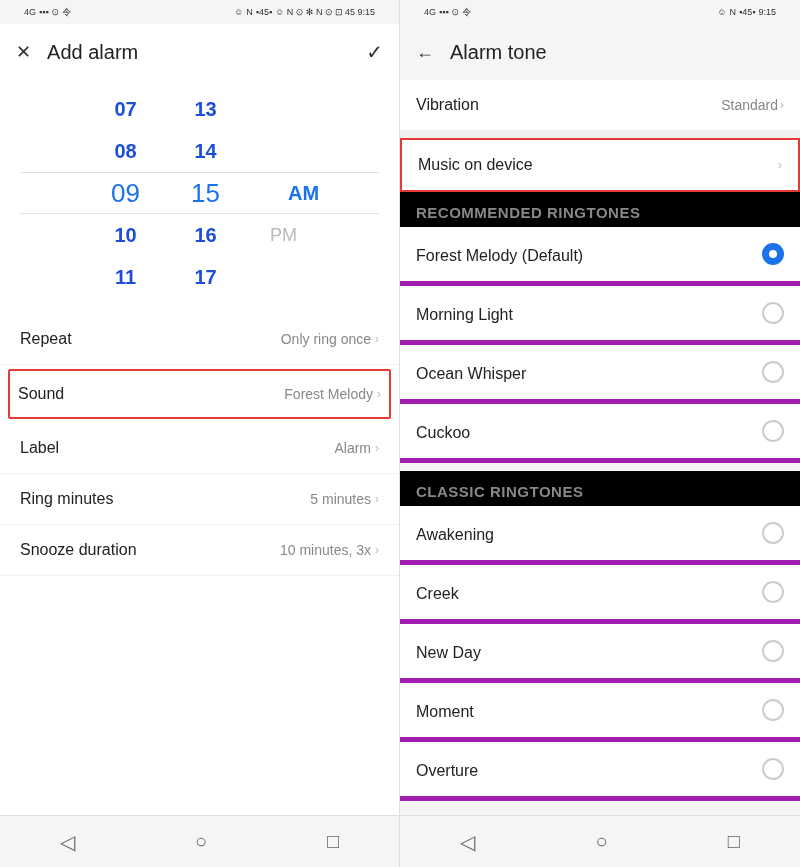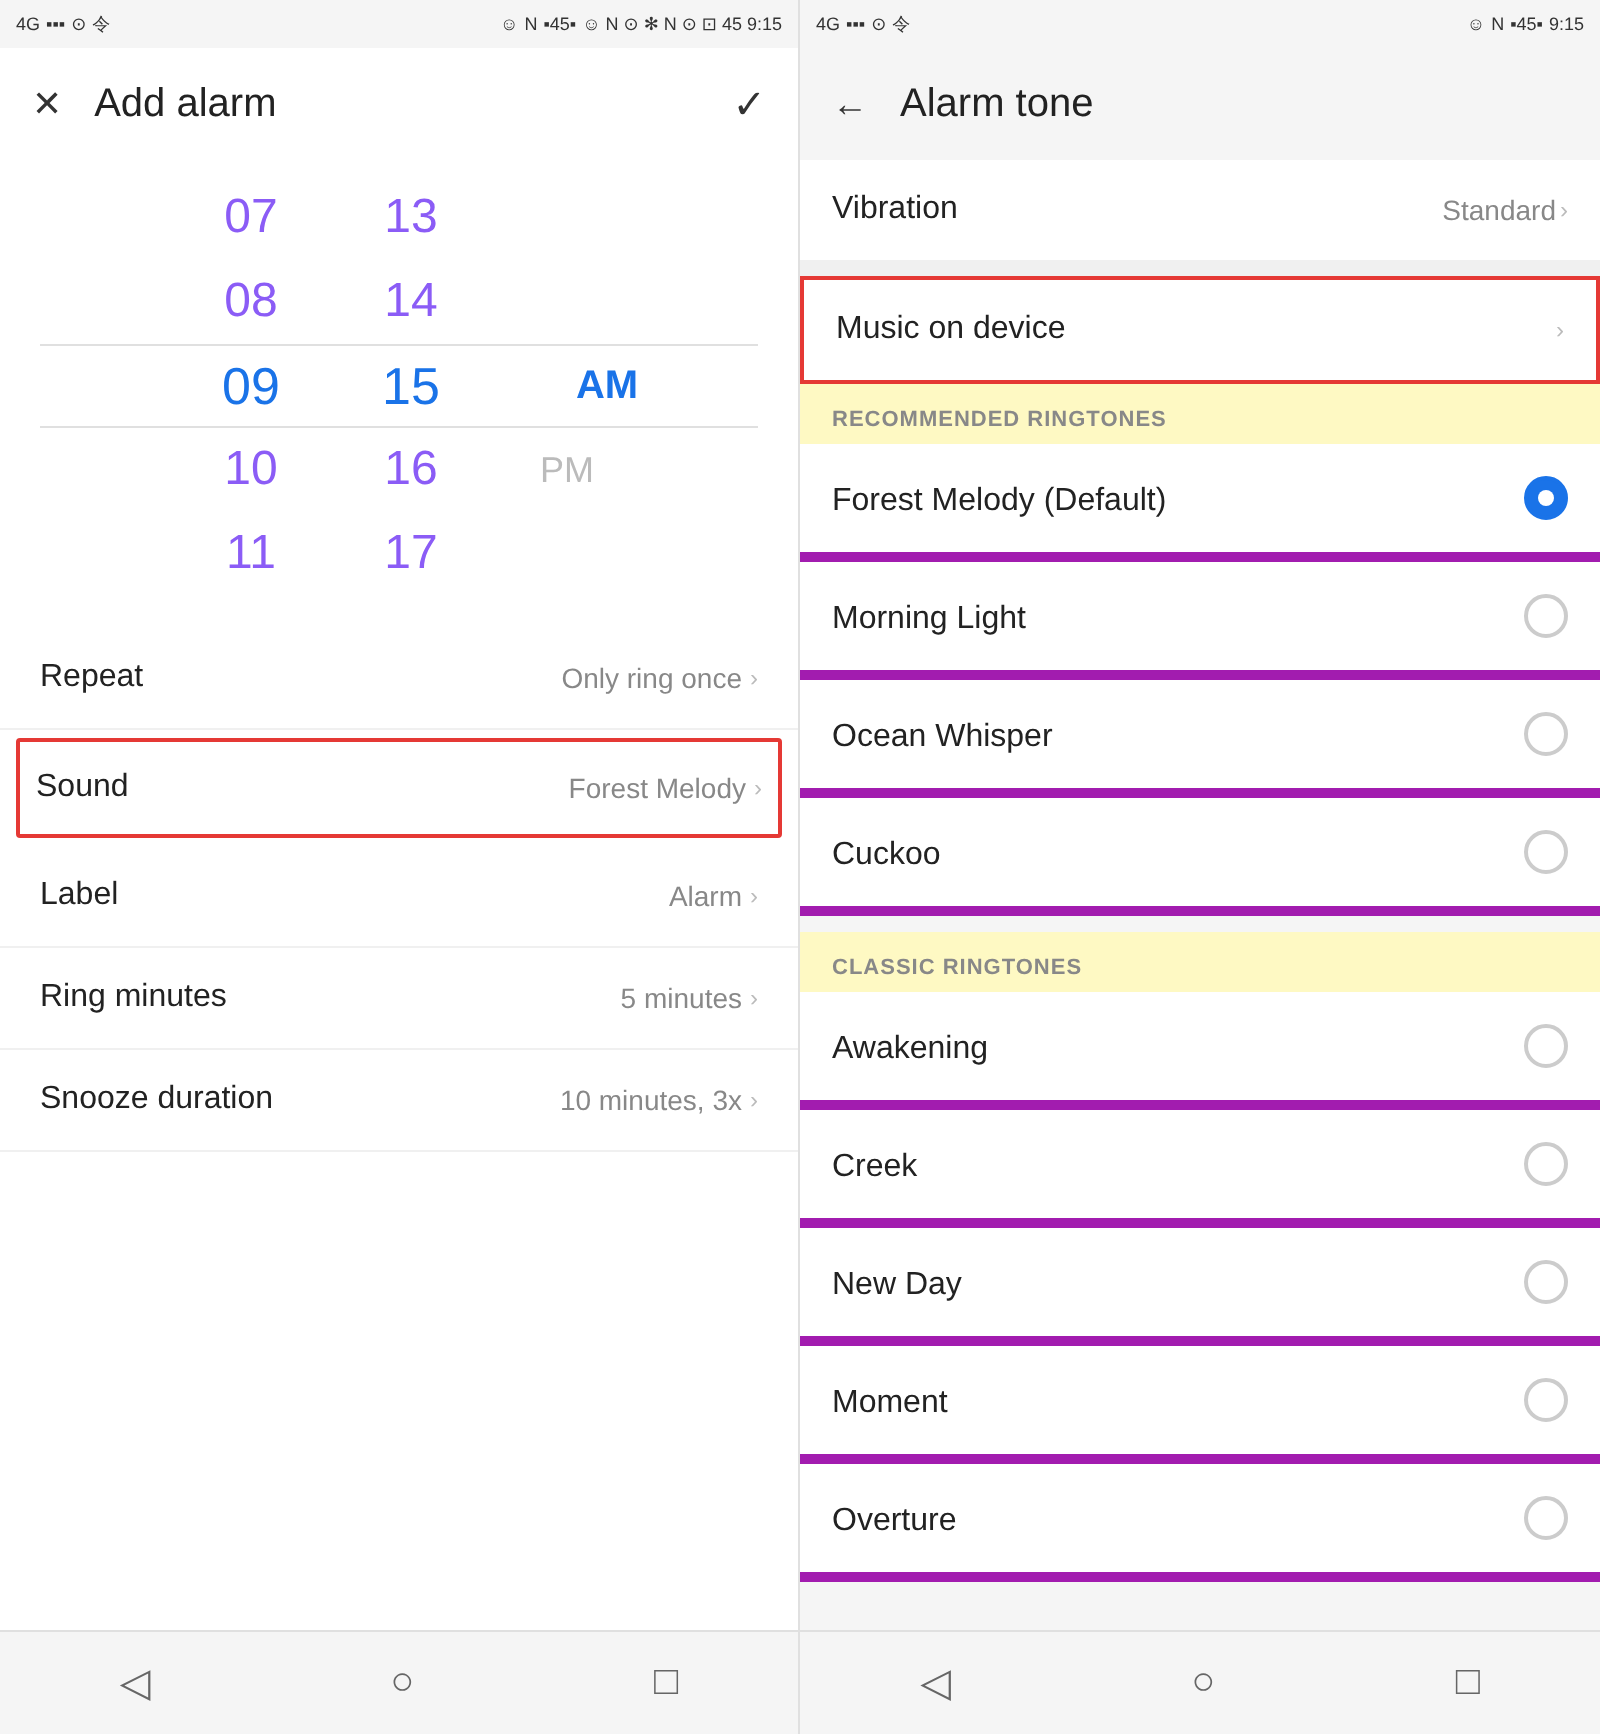--- a/index.html
+++ b/index.html
@@ -31,21 +31,21 @@
       flex-direction: column;
     }
 
     
     .status-bar {
       height: 24px;
       background: #f5f5f5;
       display: flex;
       align-items: center;
       justify-content: space-between;
-      padding: 0 8px;
+      padding: 0 24px;
       font-size: 10px;
       color: #333;
     }
     .status-left, .status-right {
       display: flex;
       align-items: center;
       gap: 3px;
       font-size: 9px;
     }
 
@@ -88,23 +88,24 @@
       display: flex;
       flex-direction: column;
       align-items: center;
       width: 80px;
     }
     .time-item {
       height: 42px;
       display: flex;
       align-items: center;
       justify-content: center;
-      font-size: 24px;
-      color: #8b5cf6;
+      font-size: 20px;
+      color: #1d4ed8;
       width: 100%;
+      font-weight: bold;
     }
     .time-item.selected {
       font-size: 26px;
       font-weight: 500;
       color: #1a73e8;
     }
     .time-selector-line {
       position: absolute;
       left: 20px;
       right: 20px;
@@ -216,25 +217,25 @@
       padding: 16px 16px;
       border: 2px solid #e53935;
       margin: 0;
       cursor: pointer;
       gap: 16px;
     }
     .music-label { font-size: 16px; color: #222; }
 
     .section-header {
       padding: 12px 16px 6px 16px;
-      font-size: 11px;
+      font-size: 15px;
       font-weight: 600;
       color: #888;
       letter-spacing: 0.5px;
-      background: #fef9c3;
+      background: #000000;
     }
 
     .ringtone-list {
       background: #fff;
     }
     .ringtone-row {
       display: flex;
       align-items: flex-end;
       justify-content: space-between;
       padding: 16px 16px;

